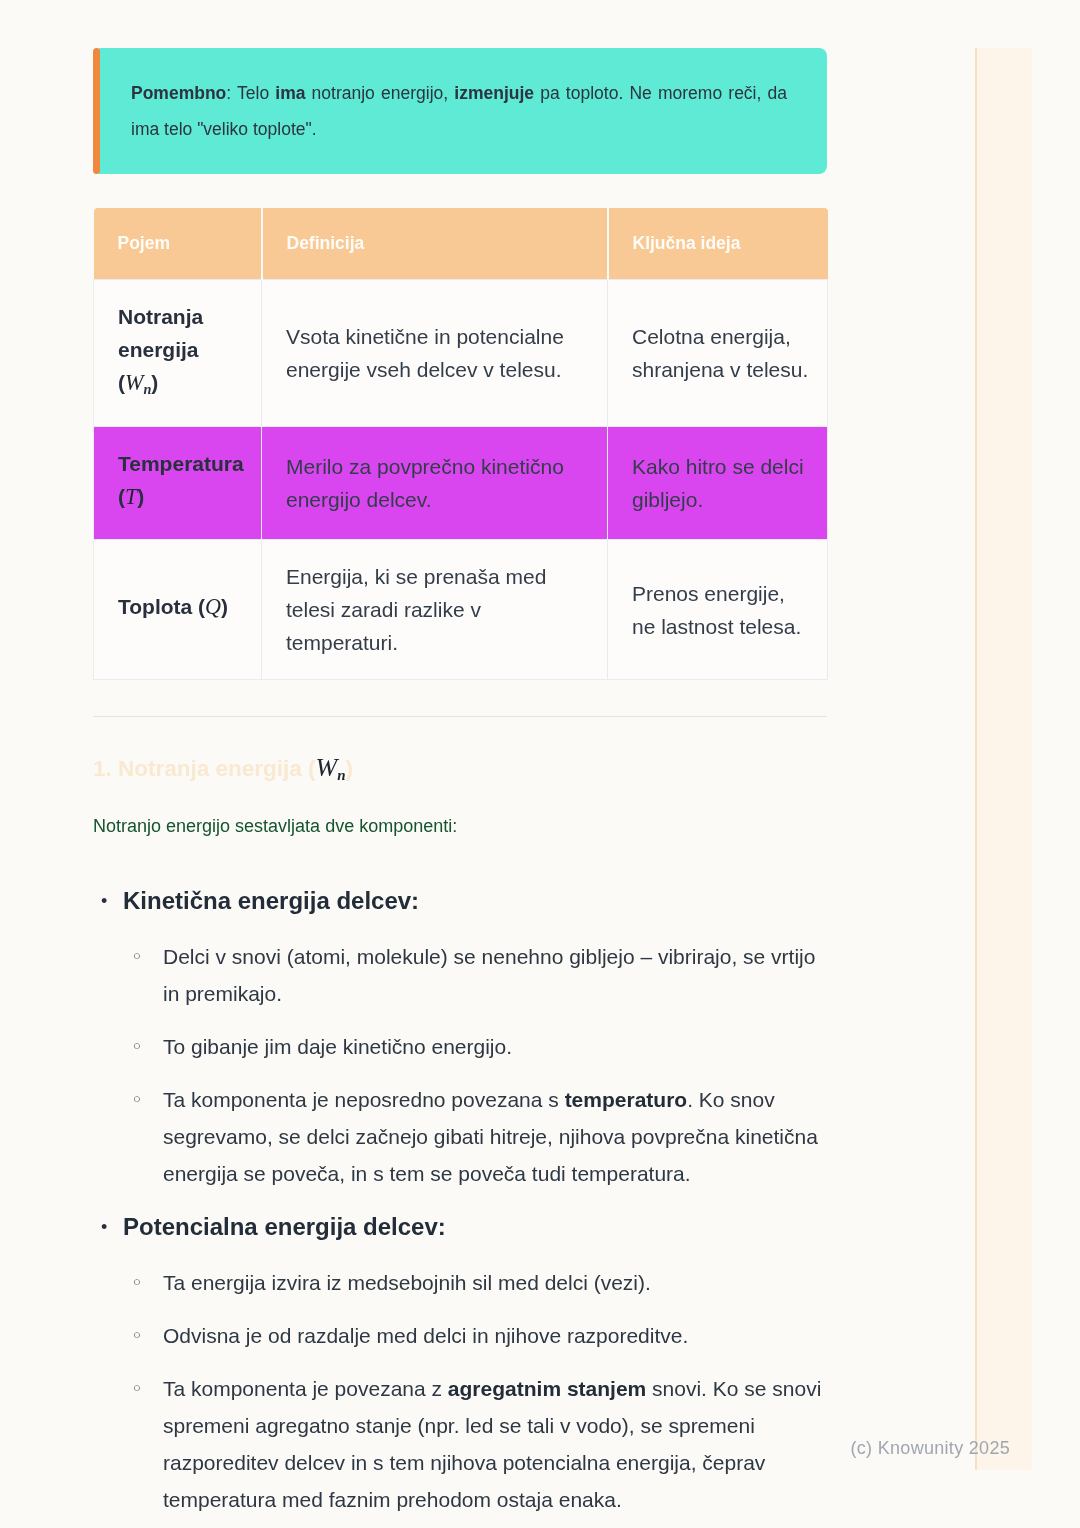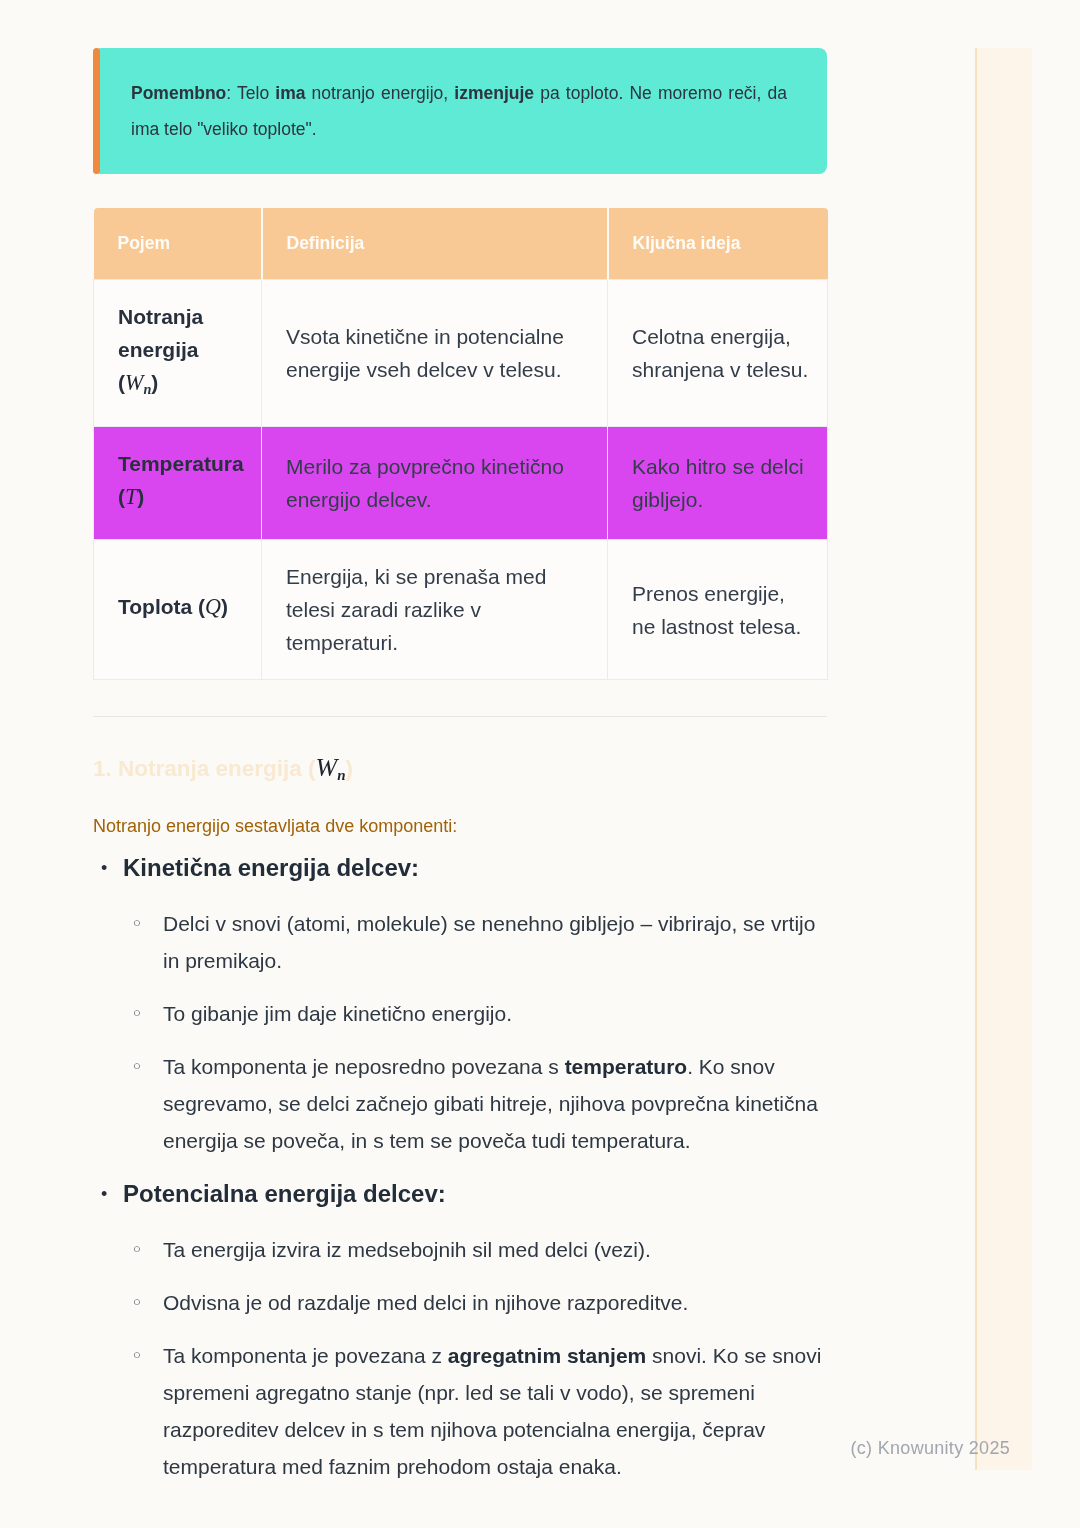--- a/index.html
+++ b/index.html
@@ -110,22 +110,22 @@
     font-size: 22.5px;
     font-weight: bold;
     color: #f9e9d1;
     margin-bottom: 28px;
   }
   .h3 .math { color: #1d2630; font-size: 26px; }
   .h3 .math-sub { color: #1d2630; font-size: 15px; }
   .intro {
     font-size: 18px;
     line-height: 28px;
-    margin-bottom: 13px;
-    color: #a16207;
+    margin-bottom: 46px;
+    color: #14532d;
   }
   
   .l1 { list-style: none; }
   .l1 > li { margin-bottom: 20px; }
   .l1-row { display: flex; margin-bottom: 22px; }
   .bullet-marker {
     width: 30px;
     padding-left: 8px;
     flex: 0 0 30px;
     font-size: 18px;

